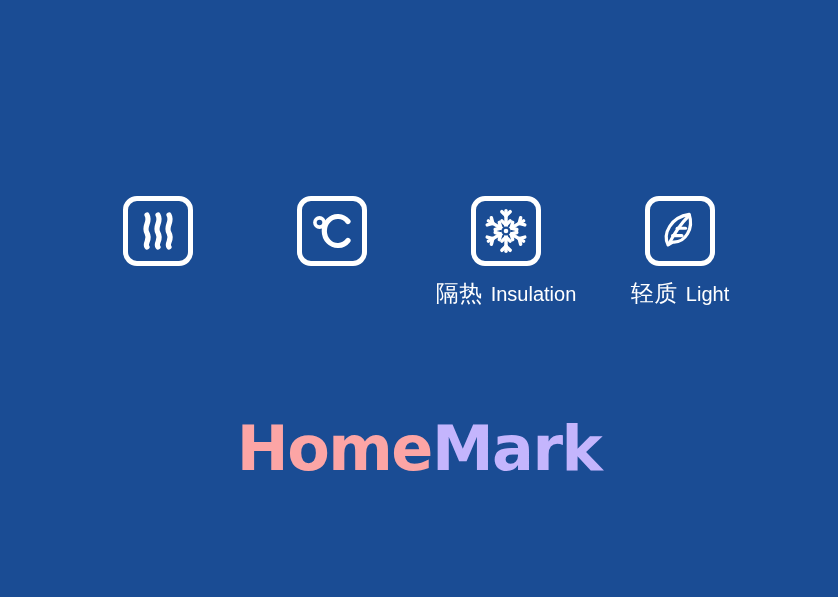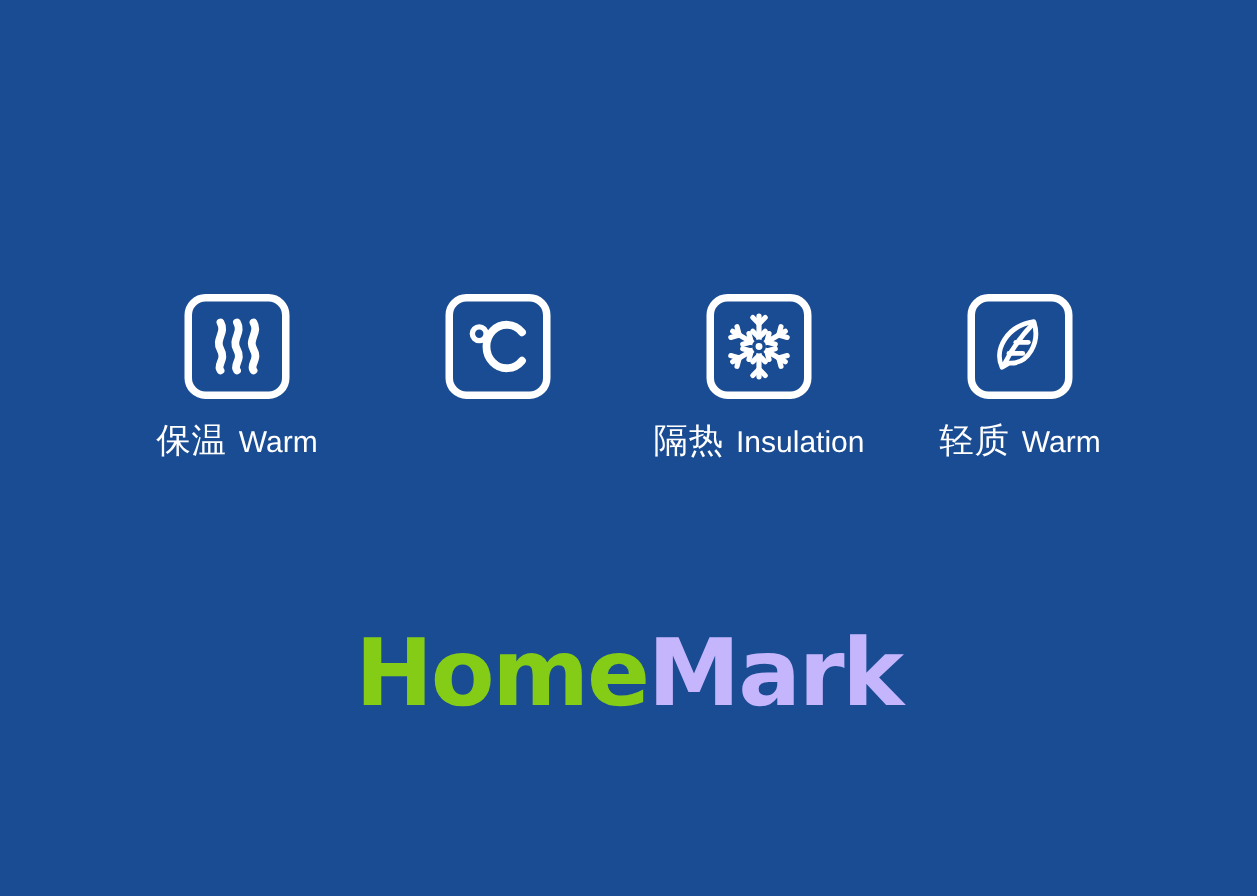--- a/index.html
+++ b/index.html
@@ -80,43 +80,39 @@
     width: 838px;
     text-align: center;
     line-height: 1;
   }
   .logo-text {
     font-family: "DejaVu Sans", sans-serif;
     font-size: 62px;
     font-weight: 700;
     letter-spacing: -1.5px;
   }
-  .logo-home { color: #84cc16; text-align: center; }
+  .logo-home { color: #fca5a5; text-align: center; }
   .logo-mark { color: #c4b5fd; }
 </style>
 </head>
 <body>
 
 <div id="poster">
 
   <div id="features">
 
     <div class="feature">
       <div class="feature-icon-box">
         <svg width="46" height="46" viewBox="0 0 46 46" aria-hidden="true">
           <g fill="none" stroke="#ffffff" stroke-width="5.2" stroke-linecap="round">
             <path d="M12 7 C16 14, 8 18, 12 25 C16 32, 9 35, 12 39"></path>
             <path d="M23 7 C27 14, 19 18, 23 25 C27 32, 20 35, 23 39"></path>
             <path d="M34 7 C38 14, 30 18, 34 25 C38 32, 31 35, 34 39"></path>
           </g>
         </svg>
-      </div>
-      <div class="feature-label">
-        <span class="label-cn">保温</span>
-        <span class="label-en">Warm</span>
       </div>
     </div>
 
     <div class="feature">
       <div class="feature-icon-box">
         <svg width="48" height="44" viewBox="0 0 48 44" aria-hidden="true">
           <circle cx="11.5" cy="13.5" r="4.6" fill="none" stroke="#ffffff" stroke-width="3.6"></circle>
           <path d="M40 12.5 A13.5 14.5 0 1 0 40 31.5" fill="none" stroke="#ffffff" stroke-width="5.2" stroke-linecap="round"></path>
         </svg>
       </div>
@@ -176,21 +172,21 @@
           <g fill="none" stroke="#ffffff" stroke-width="7" stroke-linecap="round" stroke-linejoin="round">
             <path d="M24 80 C12 56, 30 20, 70 14 C80 44, 62 76, 34 74 Z"></path>
             <path d="M70 16 C52 34, 38 54, 26 78"></path>
             <path d="M44 44 L62 44"></path>
             <path d="M34 60 L54 60"></path>
           </g>
         </svg>
       </div>
       <div class="feature-label">
         <span class="label-cn">轻质</span>
-        <span class="label-en">Warm</span>
+        <span class="label-en">Light</span>
       </div>
     </div>
 
   </div>
 
   <div id="logo">
     <span class="logo-text logo-home">Home</span><span class="logo-text logo-mark">Mark</span>
   </div>
 
 </div>

